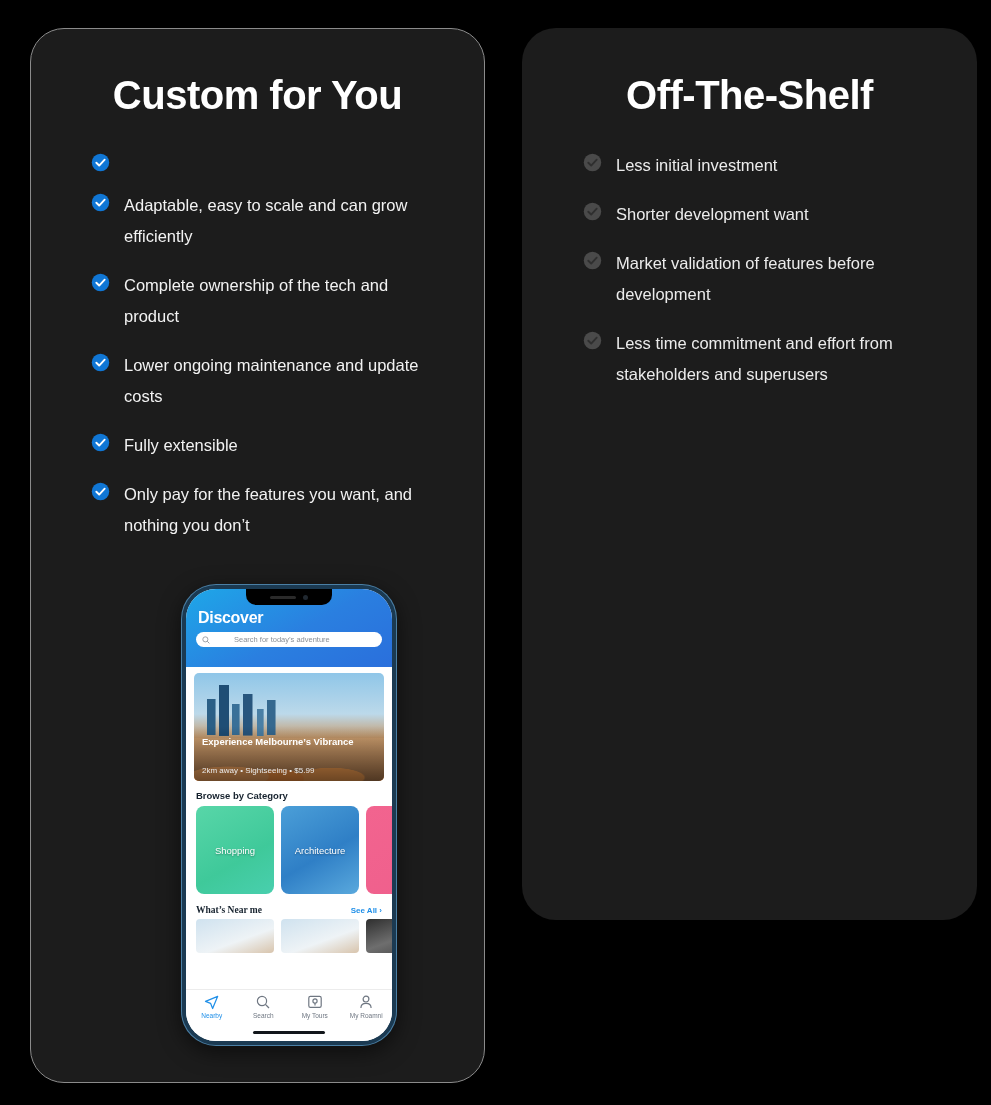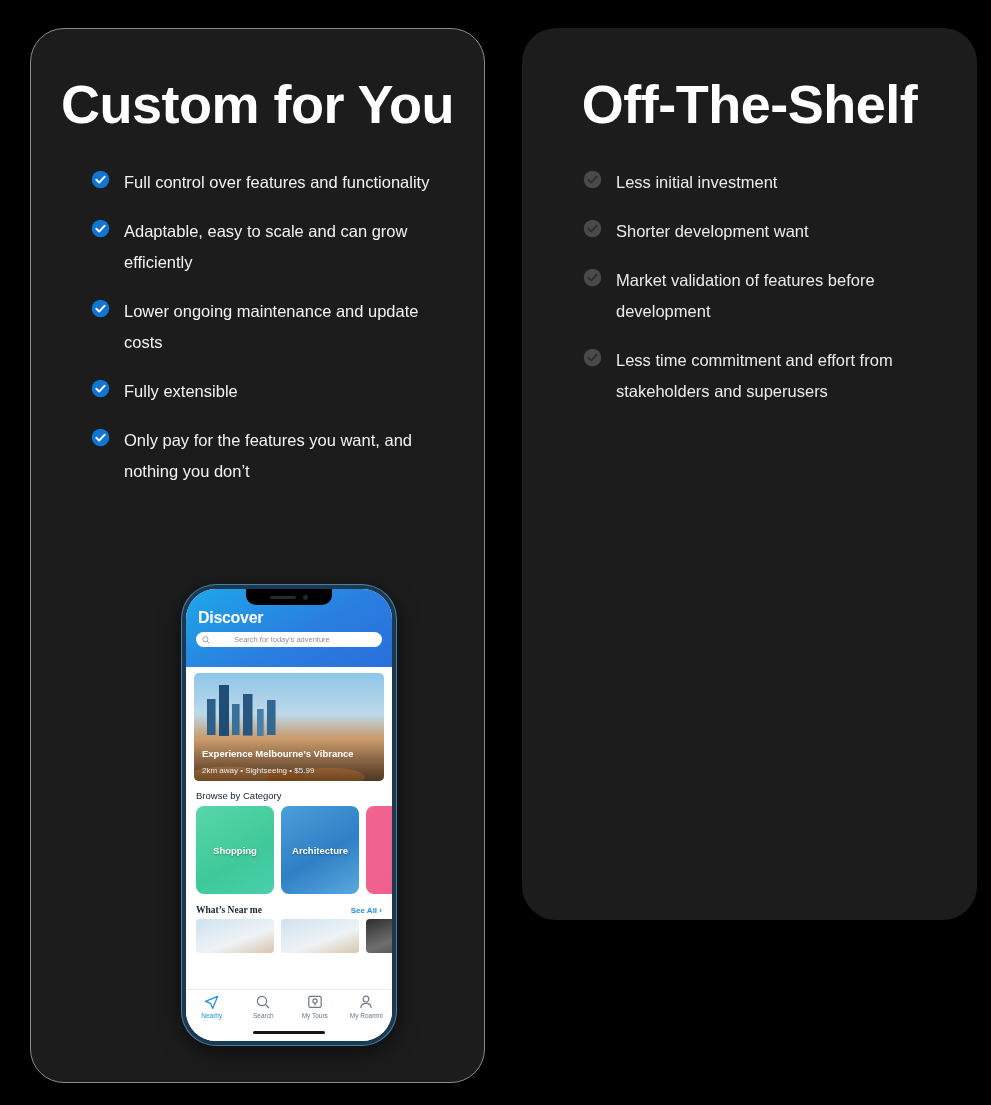--- a/index.html
+++ b/index.html
@@ -21,21 +21,21 @@
     left: 30px; top: 28px; width: 455px; height: 1055px;
     border: 1px solid #8b8b8b;
   }
   #card-shelf {
     left: 522px; top: 28px; width: 455px; height: 892px;
     border: 1px solid transparent;
   }
   .card-title {
     text-align: center;
     color: #fff;
-    font-size: 54px;
+    font-size: 40px;
     font-weight: bold;
     letter-spacing: -0.5px;
     margin-top: 44px;
   }
 
   
   .bullets { margin: 32px 0 0 0; padding: 0 38px 0 60px; }
   .bullet {
     display: flex;
     align-items: flex-start;
@@ -119,29 +119,29 @@
   .l-card .crowd { position:absolute; left:0; right:0; bottom:0; height:40%;
     background: radial-gradient(ellipse at 18% 90%, #f0a15c 0 18%, transparent 19%),
                 radial-gradient(ellipse at 45% 95%, #f28e3e 0 16%, transparent 17%),
                 radial-gradient(ellipse at 72% 92%, #ef9a4e 0 17%, transparent 18%),
                 linear-gradient(180deg,#cfa070,#b07a4c); }
   .l-card .ov {
     position:absolute; left:0; right:0; bottom:0; padding: 10px 20px 6px 8px;
     background: linear-gradient(180deg,rgba(0,0,0,0) 0%, rgba(0,0,0,.55) 100%);
   }
   .l-card .ov .t1 { color:#fff; font-size: 9.5px; font-weight: bold; }
-  .l-card .ov .t2 { color:#eaeaea; font-size: 8px; margin-top: 7px; }
-  .l-sect { margin: 9px 12px 5px 10px; font-size: 9.5px; font-weight: normal; color:#16222e; }
+  .l-card .ov .t2 { color:#eaeaea; font-size: 8px; margin-top: 19px; }
+  .l-sect { margin: 9px 12px 5px 10px; font-size: 9.5px; font-weight: bold; color:#16222e; }
   .l-cats { display:flex; gap:7px; padding-left: 10px; }
   .l-cat {
     position: relative; width: 78px; height: 88px; border-radius: 8px;
     flex: 0 0 auto; overflow:hidden;
     display:flex; align-items:center; justify-content:center;
   }
-  .l-cat span { position:relative; color:#fff; font-size: 9.5px; font-weight:700; text-shadow:0 1px 2px rgba(0,0,0,.35); }
+  .l-cat span { position:relative; color:#fff; font-size: 9.5px; font-weight:400; text-shadow:0 1px 2px rgba(0,0,0,.35); }
   .cat-green { background: linear-gradient(150deg,#58d6a8,#3fc99a 60%,#49cfae); }
   .cat-blue  { background: linear-gradient(150deg,#4b9fd8,#2f7fc6 55%,#5aa9dd); }
   .cat-pink  { background: linear-gradient(150deg,#f2648f,#e8происход 0%,#ef5f8c); }
   .cat-pink  { background: linear-gradient(150deg,#f2648f,#ef5f8c); }
   .l-near {
     display:flex; align-items:center; justify-content:space-between;
     margin: 11px 10px 4px 10px;
   }
   .l-near .h { font-size: 9.5px; font-weight:bold; color:#16222e;font-family:Liberation Serif, serif; }
   .l-near .a { font-size: 8px; color:#1f8fe8; font-weight:600; }
@@ -170,30 +170,38 @@
   <div class="card" id="card-custom">
     <div class="card-title">Custom for You</div>
     <div class="bullets" id="bullets-custom">
         <div class="bullet">
           <span class="ico">
             <svg viewBox="0 0 20 20">
               <circle cx="10" cy="10" r="9.2" fill="#1076d4"></circle>
               <path d="M5.6 10.3 L8.6 13.2 L14.4 7.0" fill="none" stroke="#ffffff" stroke-width="2" stroke-linecap="round" stroke-linejoin="round"></path>
             </svg>
           </span>
-          <span class="txt">Full control over features and functionality</span>
         </div>
         <div class="bullet">
           <span class="ico">
             <svg viewBox="0 0 20 20">
               <circle cx="10" cy="10" r="9.2" fill="#1076d4"></circle>
               <path d="M5.6 10.3 L8.6 13.2 L14.4 7.0" fill="none" stroke="#ffffff" stroke-width="2" stroke-linecap="round" stroke-linejoin="round"></path>
             </svg>
           </span>
           <span class="txt">Adaptable, easy to scale and can grow efficiently</span>
+        </div>
+        <div class="bullet">
+          <span class="ico">
+            <svg viewBox="0 0 20 20">
+              <circle cx="10" cy="10" r="9.2" fill="#1076d4"></circle>
+              <path d="M5.6 10.3 L8.6 13.2 L14.4 7.0" fill="none" stroke="#ffffff" stroke-width="2" stroke-linecap="round" stroke-linejoin="round"></path>
+            </svg>
+          </span>
+          <span class="txt">Complete ownership of the tech and product</span>
         </div>
         <div class="bullet">
           <span class="ico">
             <svg viewBox="0 0 20 20">
               <circle cx="10" cy="10" r="9.2" fill="#1076d4"></circle>
               <path d="M5.6 10.3 L8.6 13.2 L14.4 7.0" fill="none" stroke="#ffffff" stroke-width="2" stroke-linecap="round" stroke-linejoin="round"></path>
             </svg>
           </span>
           <span class="txt">Lower ongoing maintenance and update costs</span>
         </div>

